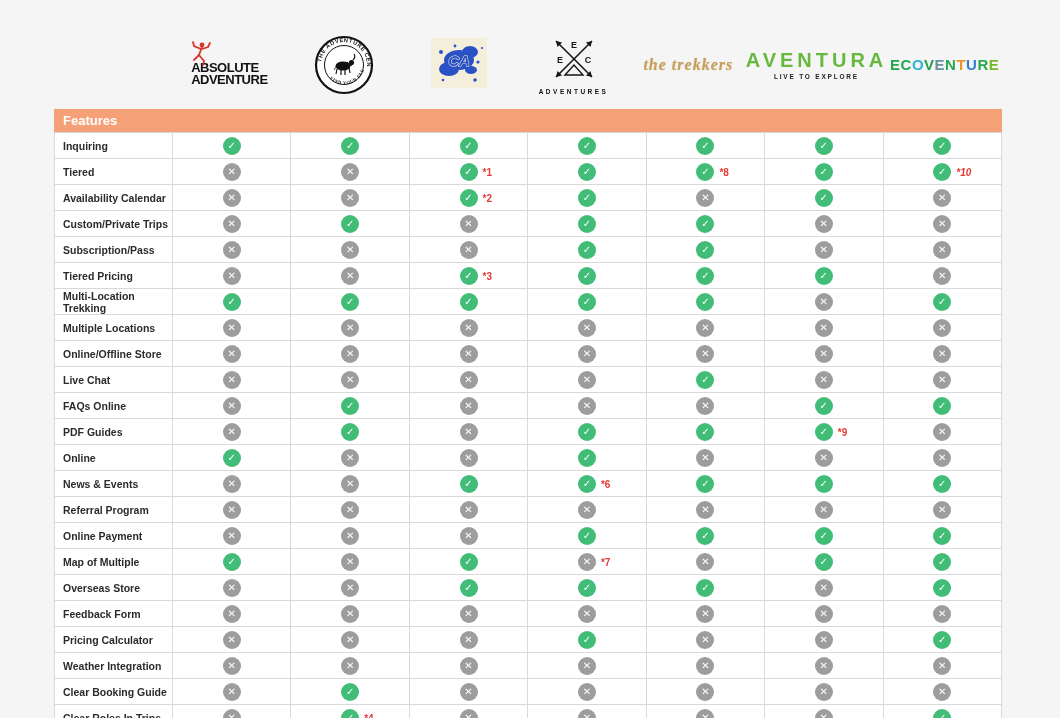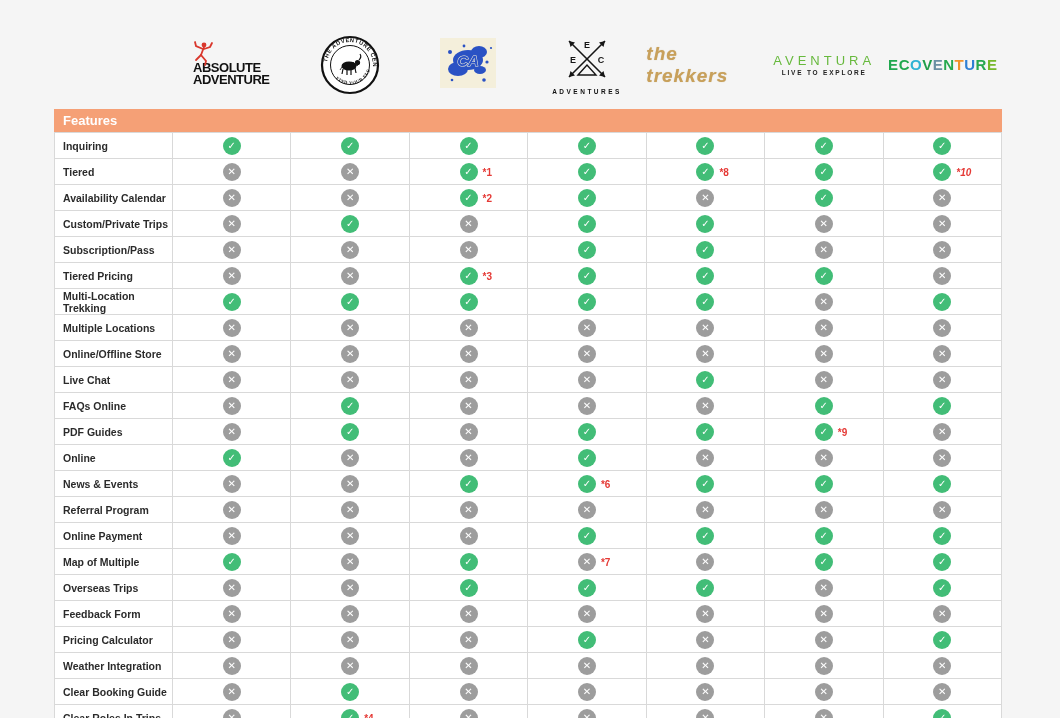--- a/index.html
+++ b/index.html
@@ -21,24 +21,24 @@
   .abs-figure{position:absolute;left:-2px;top:-4px;}
   .abs-text{font-weight:800;color:#111;font-size:13px;line-height:12px;letter-spacing:-0.5px;}
   
   .stamp svg{display:block;}
   
   .ca-logo{border-radius:2px;}
   
   .eec{display:flex;flex-direction:column;align-items:center;}
   .eec-caption{font-size:6.5px;font-weight:700;letter-spacing:2.5px;color:#111;margin-top:1px;}
   
-  .trek-text{font-weight:800;font-style:italic;font-size:19px;letter-spacing:1px;text-shadow:0 0 1px rgba(140,100,30,.35);}
+  .trek-text{font-weight:800;font-style:italic;font-size:16px;letter-spacing:1px;text-shadow:0 0 1px rgba(140,100,30,.35);font-family:Liberation Serif, serif;}
   
   .aventura{display:flex;flex-direction:column;align-items:center;}
-  .aventura-name{font-weight:400;font-size:13px;letter-spacing:4px;}
+  .aventura-name{font-weight:700;font-size:20px;letter-spacing:4px;}
   .aventura-tag{font-size:6.5px;font-weight:700;letter-spacing:1.8px;color:#222;margin-top:1px;}
   
   .ecoventure{font-weight:800;font-size:15px;letter-spacing:0.5px;display:flex;}
   
   .features-header{
     position:absolute;left:54px;top:109px;width:948px;height:23px;
     box-sizing:border-box;padding-left:9px;display:flex;align-items:center;
     color:#fff;font-size:13px;font-weight:700;
   }
   .ftable{
@@ -594,21 +594,21 @@
           <span class="icon" style="background: rgb(157, 157, 157);">✕</span>
         </div>
         <div class="cell icon-cell">
           <span class="icon" style="background: rgb(66, 189, 119);">✓</span>
         </div>
         <div class="cell icon-cell">
           <span class="icon" style="background: rgb(66, 189, 119);">✓</span>
         </div>
       </div>
       <div class="row">
-        <div class="cell label">Overseas Trips</div>
+        <div class="cell label">Overseas Store</div>
         <div class="cell icon-cell">
           <span class="icon" style="background: rgb(157, 157, 157);">✕</span>
         </div>
         <div class="cell icon-cell">
           <span class="icon" style="background: rgb(157, 157, 157);">✕</span>
         </div>
         <div class="cell icon-cell">
           <span class="icon" style="background: rgb(66, 189, 119);">✓</span>
         </div>
         <div class="cell icon-cell">

